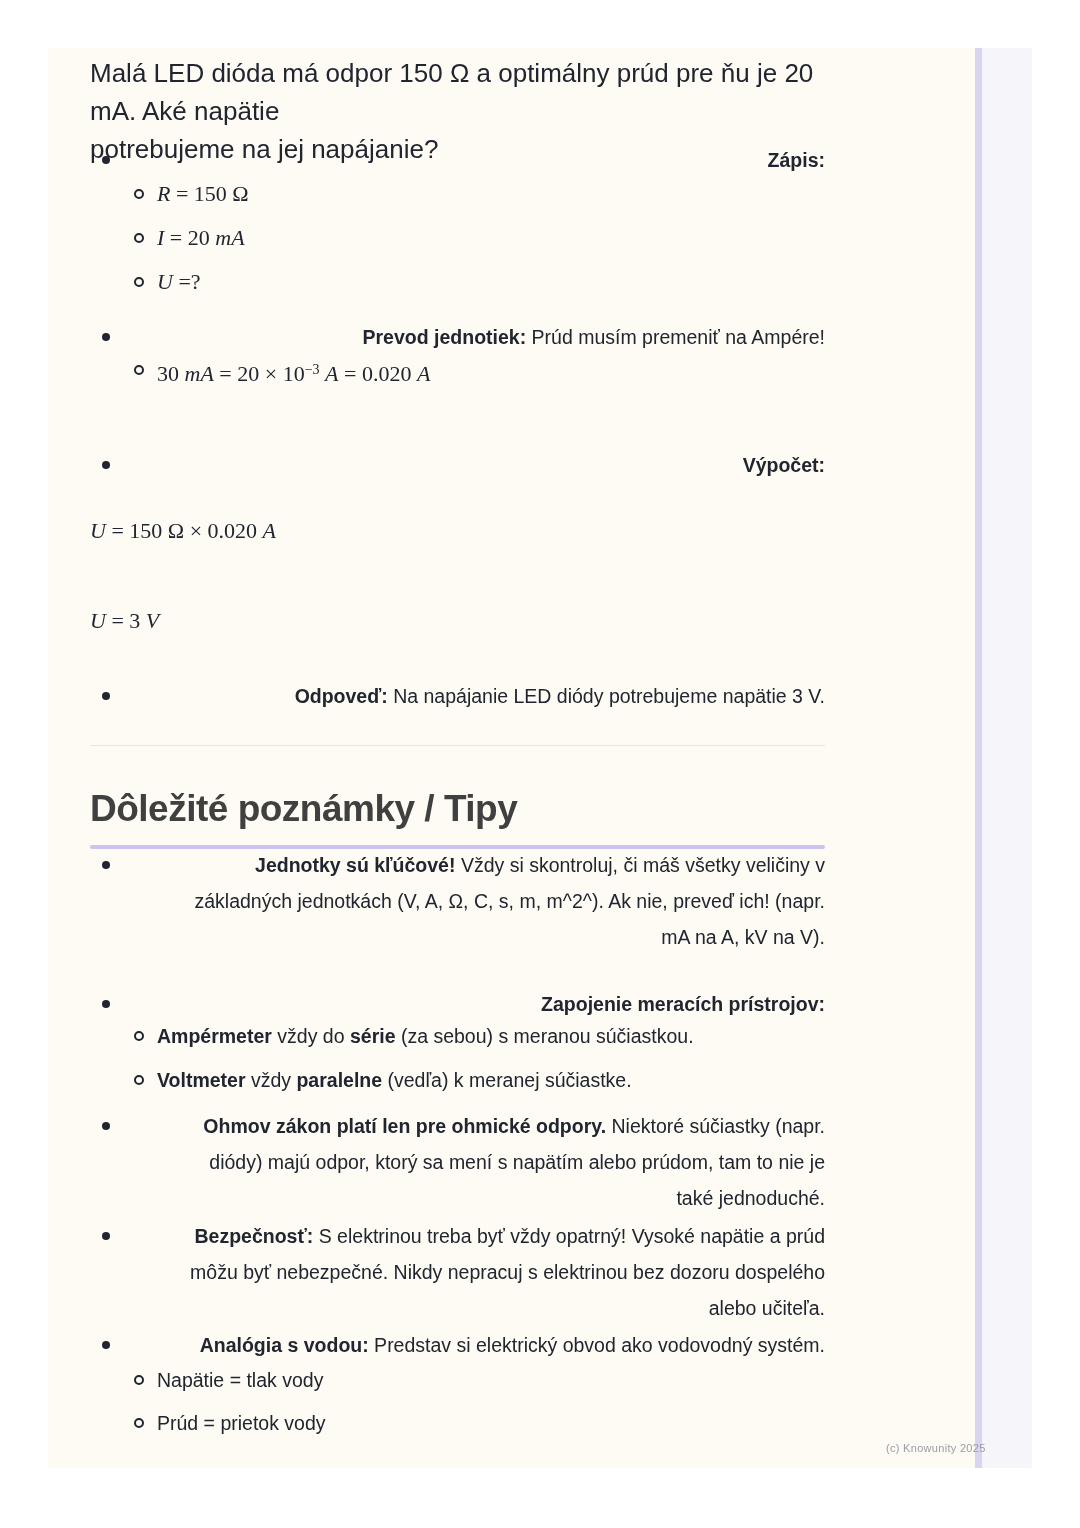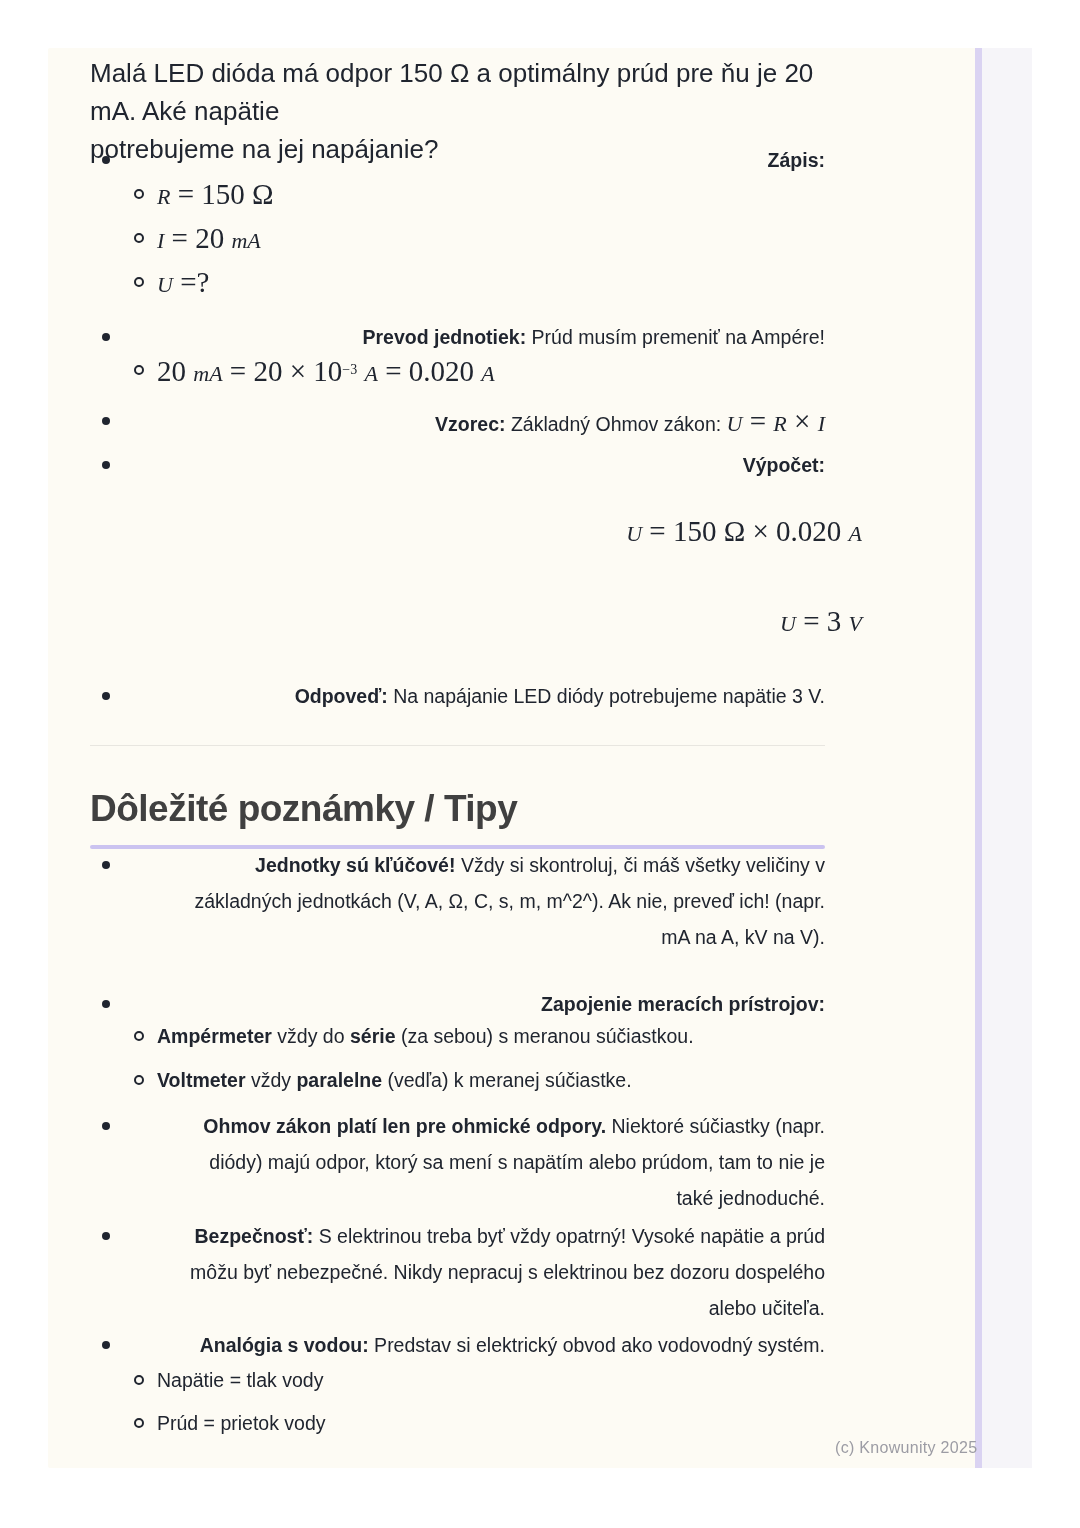--- a/index.html
+++ b/index.html
@@ -55,36 +55,36 @@
     position:absolute; left:9px; top:13px;
     width:10px; height:10px; border-radius:50%;
     border:2px solid #20252f; background:transparent; display:block;
   }
 
   .txt { white-space:pre-wrap; }
 
   
   .seg-b   { font-weight:700; }
   .seg-mv  { font-family:"Liberation Serif", serif; font-style:italic; font-size:22px; }
-  .seg-mr  { font-family:"Liberation Serif", serif; font-size:29px; }
+  .seg-mr  { font-family:"Liberation Serif", serif; font-size:22px; }
   .seg-msup{ font-family:"Liberation Serif", serif; font-size:14px; vertical-align:7px; }
 
-  .eq { width:772px; text-align:right; line-height:30px; }
+  .eq { width:772px; text-align:left; line-height:30px; }
 
   .divider { height:1px; background:#e8e6e0; }
 
   .heading {
     font-size:37px; line-height:46px; font-weight:700;
     color:#404040; letter-spacing:-0.5px;
   }
   .heading-rule { height:4px; border-radius:2px; background:#cbc3f0; }
 
   .watermark {
-    position:absolute; left:835px; top:1438px;
-    font-size:16px; line-height:20px; color:#9c9ca4;
+    position:absolute; left:886px; top:1438px;
+    font-size:11px; line-height:20px; color:#9c9ca4;
     z-index:3; letter-spacing:0.3px;
   }
 
   
   .b-intro  { top:6px; }
   .b-zapis  { top:94px; }
   .b-m1     { top:128px; }
   .b-m2     { top:172px; }
   .b-m3     { top:216px; }
   .b-prevod { top:271px; }
@@ -137,27 +137,23 @@
         <span class="ring"></span>
         <span class="txt"><span class="seg-mv">U</span><span class="seg-mr"> =?</span></span>
       </div>
 
       <div class="blk li1 b-prevod">
         <span class="dot"></span>
         <span class="txt"><span class="seg-b">Prevod jednotiek:</span><span> Prúd musím premeniť na Ampére!</span></span>
       </div>
       <div class="blk li2 b-m4">
         <span class="ring"></span>
-        <span class="txt"><span class="seg-mr">20 </span><span class="seg-mv">mA</span><span class="seg-mr"> = 20 × 10</span><span class="seg-msup">−3</span><span class="seg-mr"> </span><span class="seg-mv">A</span><span class="seg-mr"> = 0.020 </span><span class="seg-mv">A</span></span>
-      </div>
-
-      <div class="blk li1 b-vzorec">
-        <span class="dot"></span>
-        <span class="txt"><span class="seg-b">Vzorec:</span><span> Základný Ohmov zákon: </span><span class="seg-mv">U</span><span class="seg-mr"> = </span><span class="seg-mv">R</span><span class="seg-mr"> × </span><span class="seg-mv">I</span></span>
-      </div>
+        <span class="txt"><span class="seg-mr">30 </span><span class="seg-mv">mA</span><span class="seg-mr"> = 20 × 10</span><span class="seg-msup">−3</span><span class="seg-mr"> </span><span class="seg-mv">A</span><span class="seg-mr"> = 0.020 </span><span class="seg-mv">A</span></span>
+      </div>
+
 
       <div class="blk li1 b-vypocet">
         <span class="dot"></span>
         <span class="txt"><span class="seg-b">Výpočet:</span></span>
       </div>
 
       <div class="blk eq b-eq1"><span class="seg-mv">U</span><span class="seg-mr"> = 150 Ω × 0.020 </span><span class="seg-mv">A</span></div>
       <div class="blk eq b-eq2"><span class="seg-mv">U</span><span class="seg-mr"> = 3 </span><span class="seg-mv">V</span></div>
 
       <div class="blk li1 b-odpoved">

